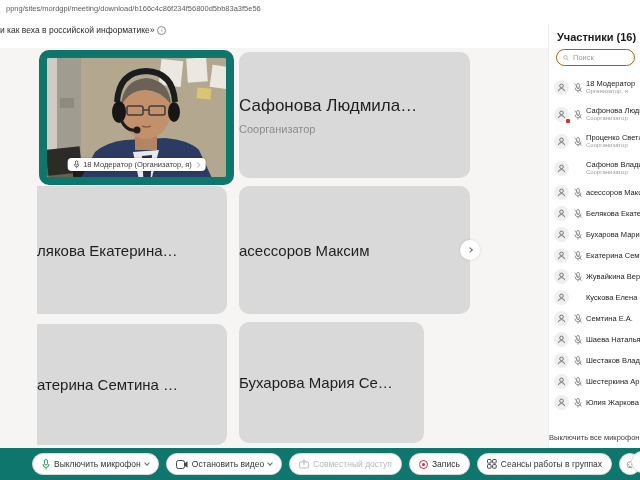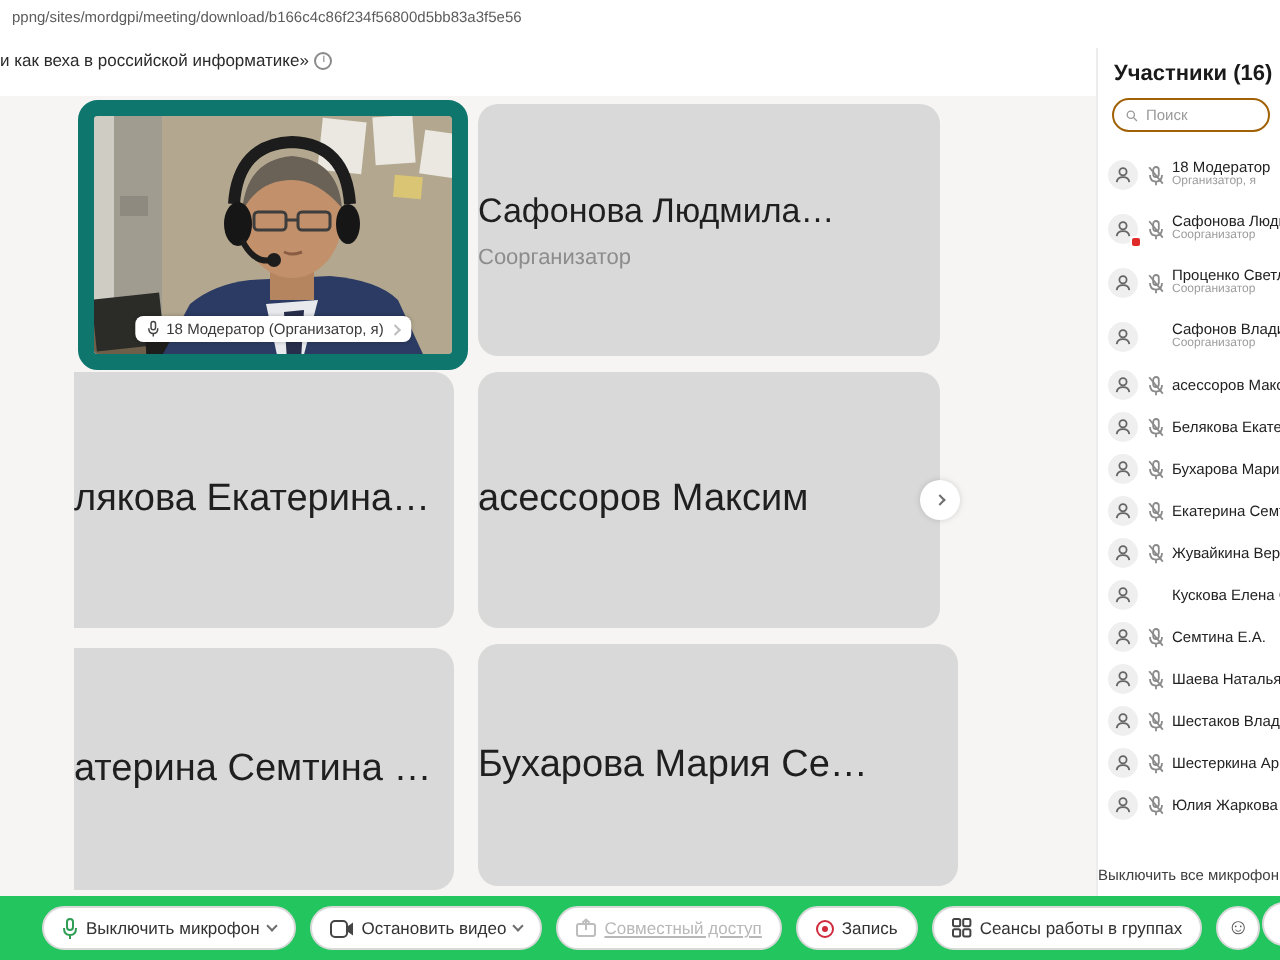--- a/index.html
+++ b/index.html
@@ -9,21 +9,21 @@
 
   
   .topbar { position:absolute; left:0; top:0; width:640px; height:48px; background:#ffffff; }
   .url-line { position:absolute; left:6px; top:4px; font-size:7.5px; color:#5c5c5c; white-space:nowrap; }
   .page-line { position:absolute; left:0; top:25px; font-size:8.5px; color:#2b2b2b; display:flex; align-items:center; gap:3px; white-space:nowrap; }
   .info-icon { width:9px; height:9px; border:1px solid #8a8a8a; border-radius:50%; font-size:6px; color:#8a8a8a; display:inline-flex; align-items:center; justify-content:center; }
 
   
   .tile { position:absolute; background:#d9d9d9; border-radius:10px; display:flex; flex-direction:column; align-items:flex-start; justify-content:center; overflow:visible;margin-left:37px; }
   .tile-cut { border-top-left-radius:0; border-bottom-left-radius:0; }
-  .tile-name { font-size:19px; color:#1f1f1f; white-space:nowrap; }
+  .tile-name { font-size:15px; color:#1f1f1f; white-space:nowrap; }
   .tile-name-sm { font-size:17px; }
   .tile-sub { font-size:11px; color:#8c8c8c; margin-top:7px; }
   .tile-video { left:2px; top:50px; width:195px; height:135px; border:8px solid #0f766e; background:#b3a88f; border-radius:10px; overflow:hidden; }
   .tile-video svg.scene { position:absolute; left:0; top:0; }
   .vid-label { position:absolute; bottom:6px; left:50%; transform:translateX(-50%); background:#ffffff; border-radius:4px; padding:2px 6px; font-size:7.5px; color:#3a3a3a; display:flex; align-items:center; gap:4px; white-space:nowrap; box-shadow:0 0 2px rgba(0,0,0,.25); }
   .next-circle { position:absolute; right:-10px; top:50%; transform:translateY(-50%); width:20px; height:20px; border-radius:50%; background:#ffffff; box-shadow:0 0 3px rgba(0,0,0,.15); display:flex; align-items:center; justify-content:center; }
   .chev { display:inline-block; width:4px; height:4px; border-right:1.2px solid #6e6e6e; border-bottom:1.2px solid #6e6e6e; }
   .chev-down { transform:rotate(45deg); margin-top:-2px; }
   .chev-right { transform:rotate(-45deg); }
   .chev-light { border-color:#bdbdbd; }
@@ -40,23 +40,23 @@
   .prow.has-sub { height:27px; }
   .avatar { position:relative; width:15px; height:15px; border-radius:50%; background:#efefef; display:flex; align-items:center; justify-content:center; flex:0 0 auto; }
   .badge { position:absolute; right:-2px; bottom:-2px; width:6px; height:6px; background:#e02b2b; border-radius:2px; border:1px solid #ffffff; }
   .mic-off { width:9px; flex:0 0 auto; display:flex; align-items:center; justify-content:center; }
   .ptext { display:flex; flex-direction:column; overflow:hidden; line-height:1.2; }
   .pname { font-size:7.5px; color:#222; white-space:nowrap; }
   .psub { font-size:6px; color:#9d9d9d; white-space:nowrap; }
   .mute-all { position:absolute; left:0; bottom:6px; width:100%; text-align:center; font-size:7.5px; color:#3f3f3f; background:none; border:none; cursor:pointer; font-family:"Liberation Sans",sans-serif; white-space:nowrap; }
 
   
-  .toolbar { position:absolute; left:0; top:448px; width:640px; height:32px; background:#22c55e; display:flex; align-items:center; gap:7px; padding-left:21px; }
+  .toolbar { position:absolute; left:0; top:448px; width:640px; height:32px; background:#0f766e; display:flex; align-items:center; gap:7px; padding-left:32px; }
   .tb-btn { height:22px; border:1px solid #d9d9d9; border-radius:12px; background:#fff; display:flex; align-items:center; gap:4px; padding:0 9px; font-size:8.5px; color:#333; white-space:nowrap; cursor:pointer; font-family:"Liberation Sans",sans-serif; }
-  .tb-btn.disabled { color:#b8b8b8;text-decoration:underline; }
+  .tb-btn.disabled { color:#b8b8b8; }
   .tb-circle { width:22px; height:22px; min-width:22px; border:1px solid #d9d9d9; border-radius:50%; background:#fff; display:flex; align-items:center; justify-content:center; color:#555; font-size:11px; cursor:pointer; padding:0; }
   .tb-partial { position:absolute; right:-13px; top:3px; }
   .rec-dot { width:9px; height:9px; border:1.5px solid #cf2b3d; border-radius:50%; display:flex; align-items:center; justify-content:center; }
   .rec-dot i { width:3px; height:3px; background:#cf2b3d; border-radius:50%; }
 </style>
 </head>
 <body>
 
 <div class="screen">
 
@@ -123,21 +123,21 @@
     <div class="tile-name">асессоров Максим</div>
     <div class="next-circle">
       <span class="chev chev-right"></span>
     </div>
   </div>
 
   <div class="tile tile-cut" style="left:0px; top:324px; width:190px; height:121px;">
     <div class="tile-name">атерина Семтина …</div>
   </div>
 
-  <div class="tile" style="left:202px; top:322px; width:240px; height:121px;">
+  <div class="tile" style="left:202px; top:322px; width:185px; height:121px;">
     <div class="tile-name">Бухарова Мария Се…</div>
   </div>
 
   <div class="panel-topfill"></div>
   <div class="panel">
     <div class="panel-title">Участники (16)</div>
     <div class="search-box">
       <svg width="8" height="8" viewBox="0 0 9 9">
         <circle cx="3.6" cy="3.6" r="2.7" fill="none" stroke="#9a9a9a"></circle>
         <line x1="5.8" y1="5.8" x2="8.2" y2="8.2" stroke="#9a9a9a"></line>

